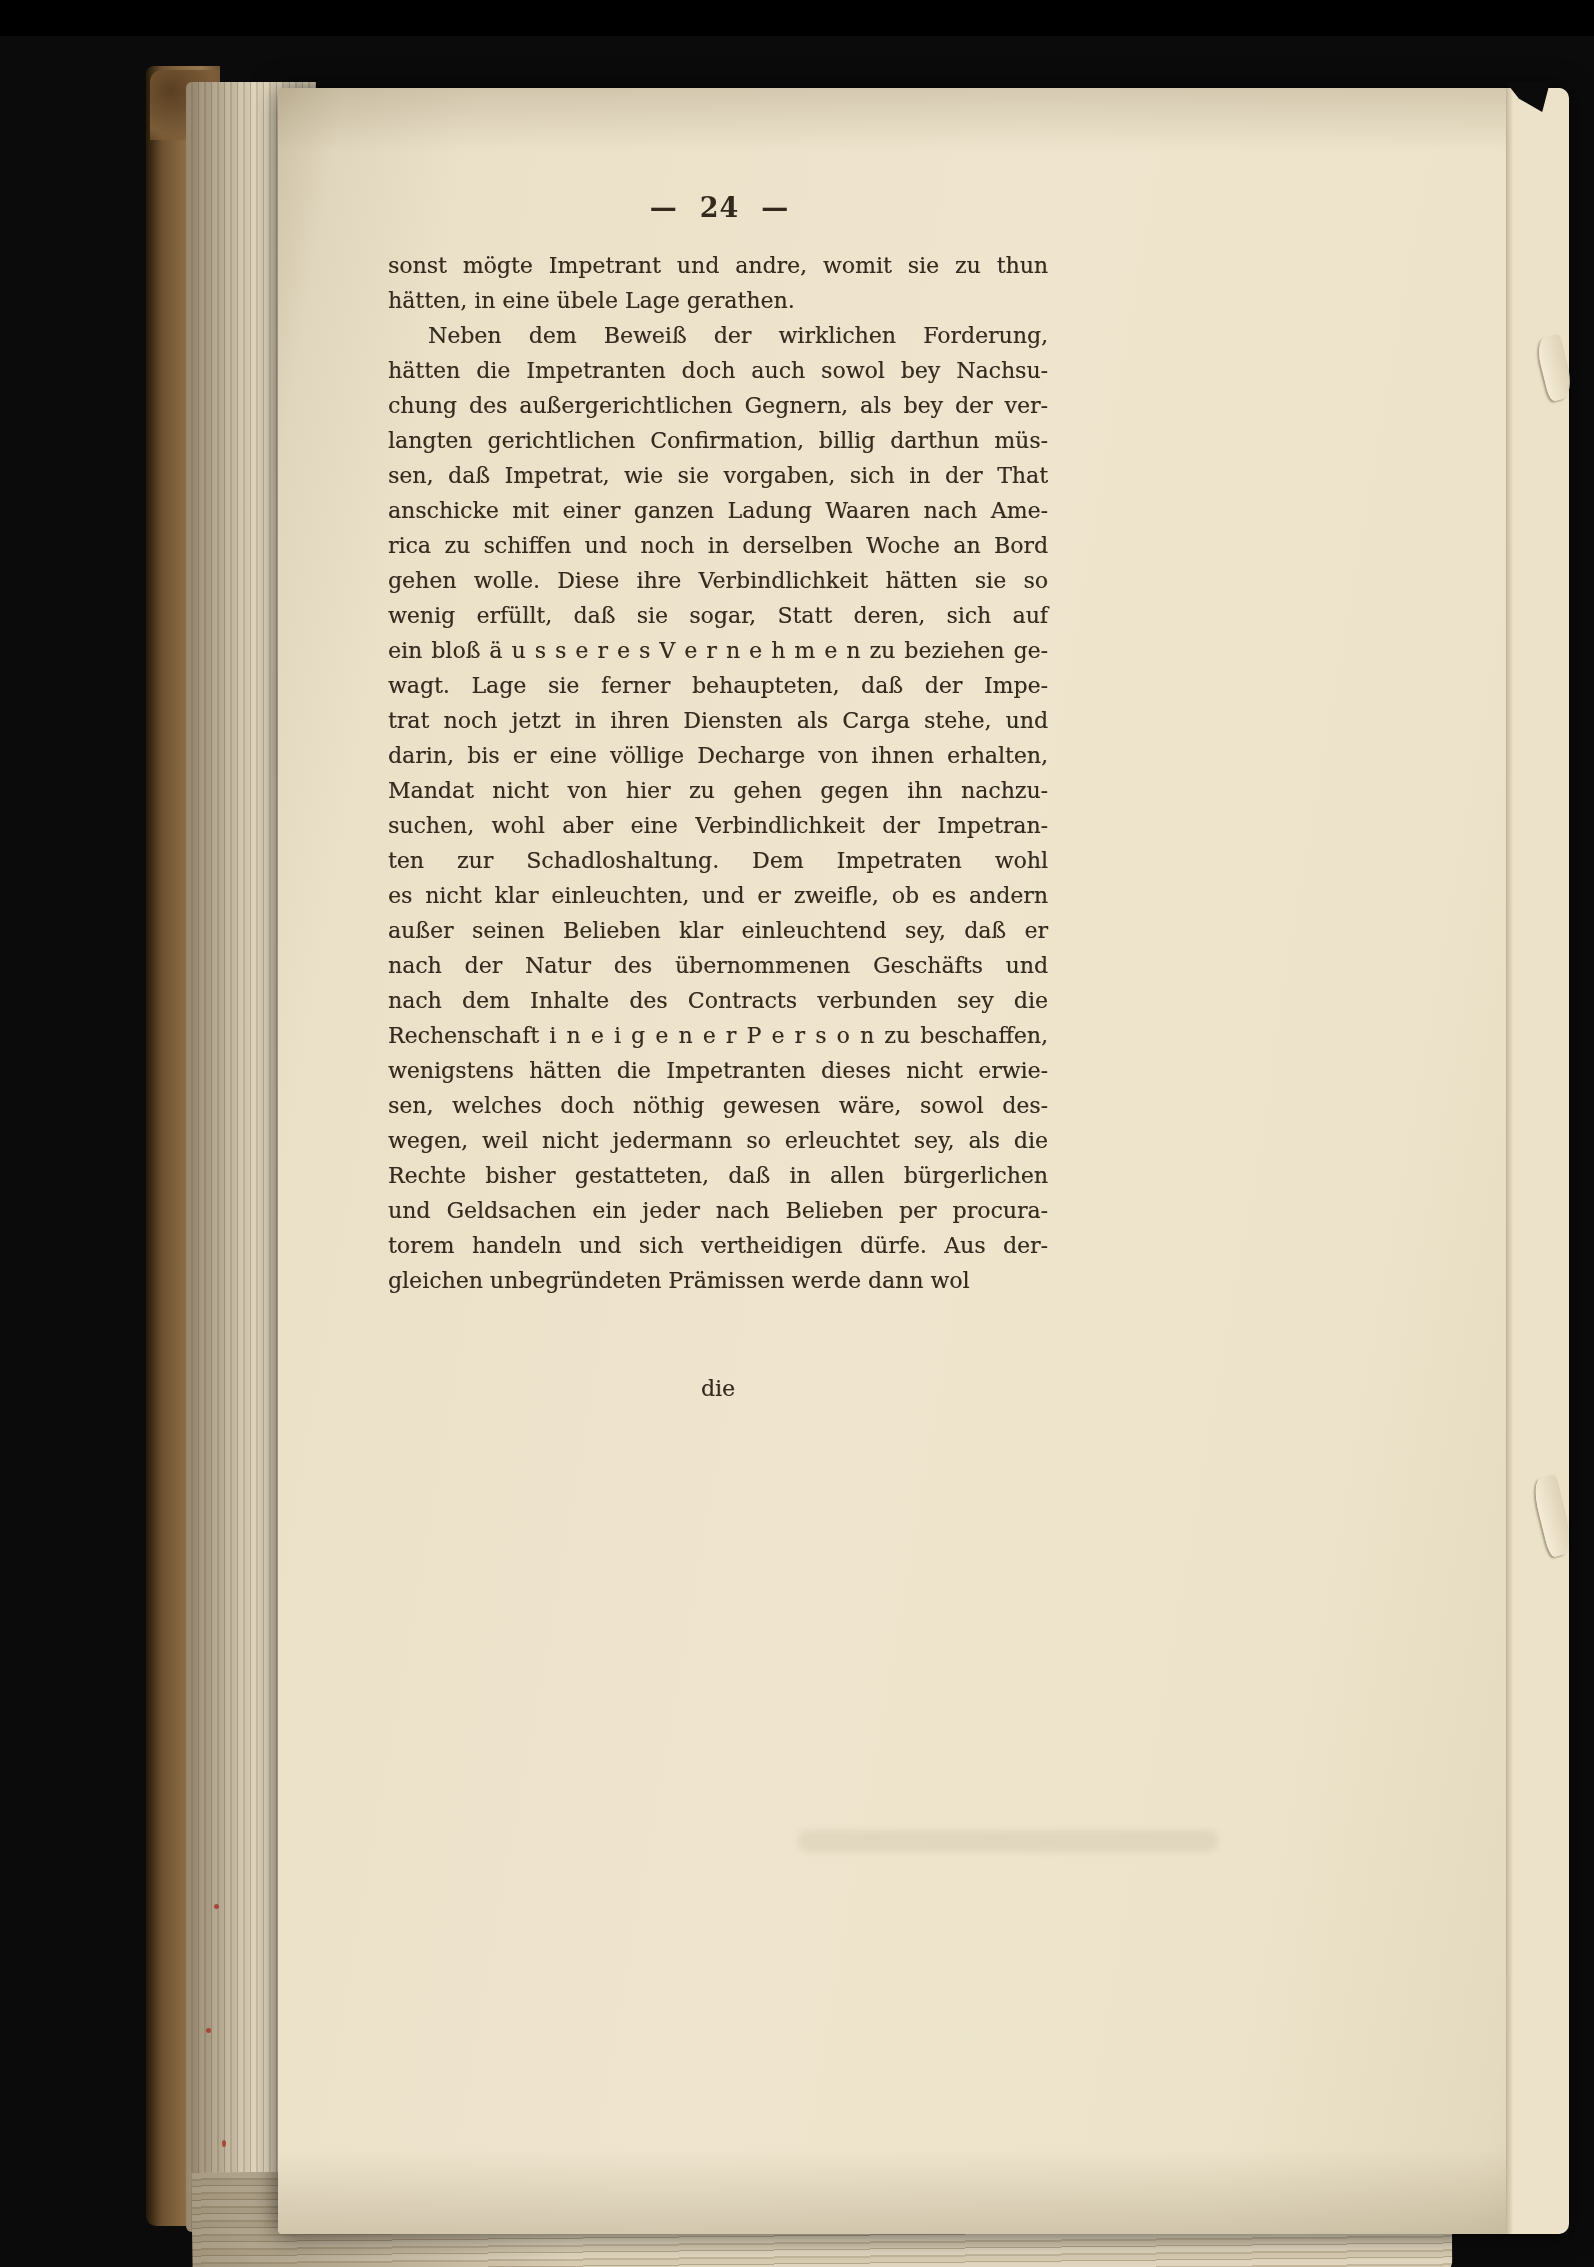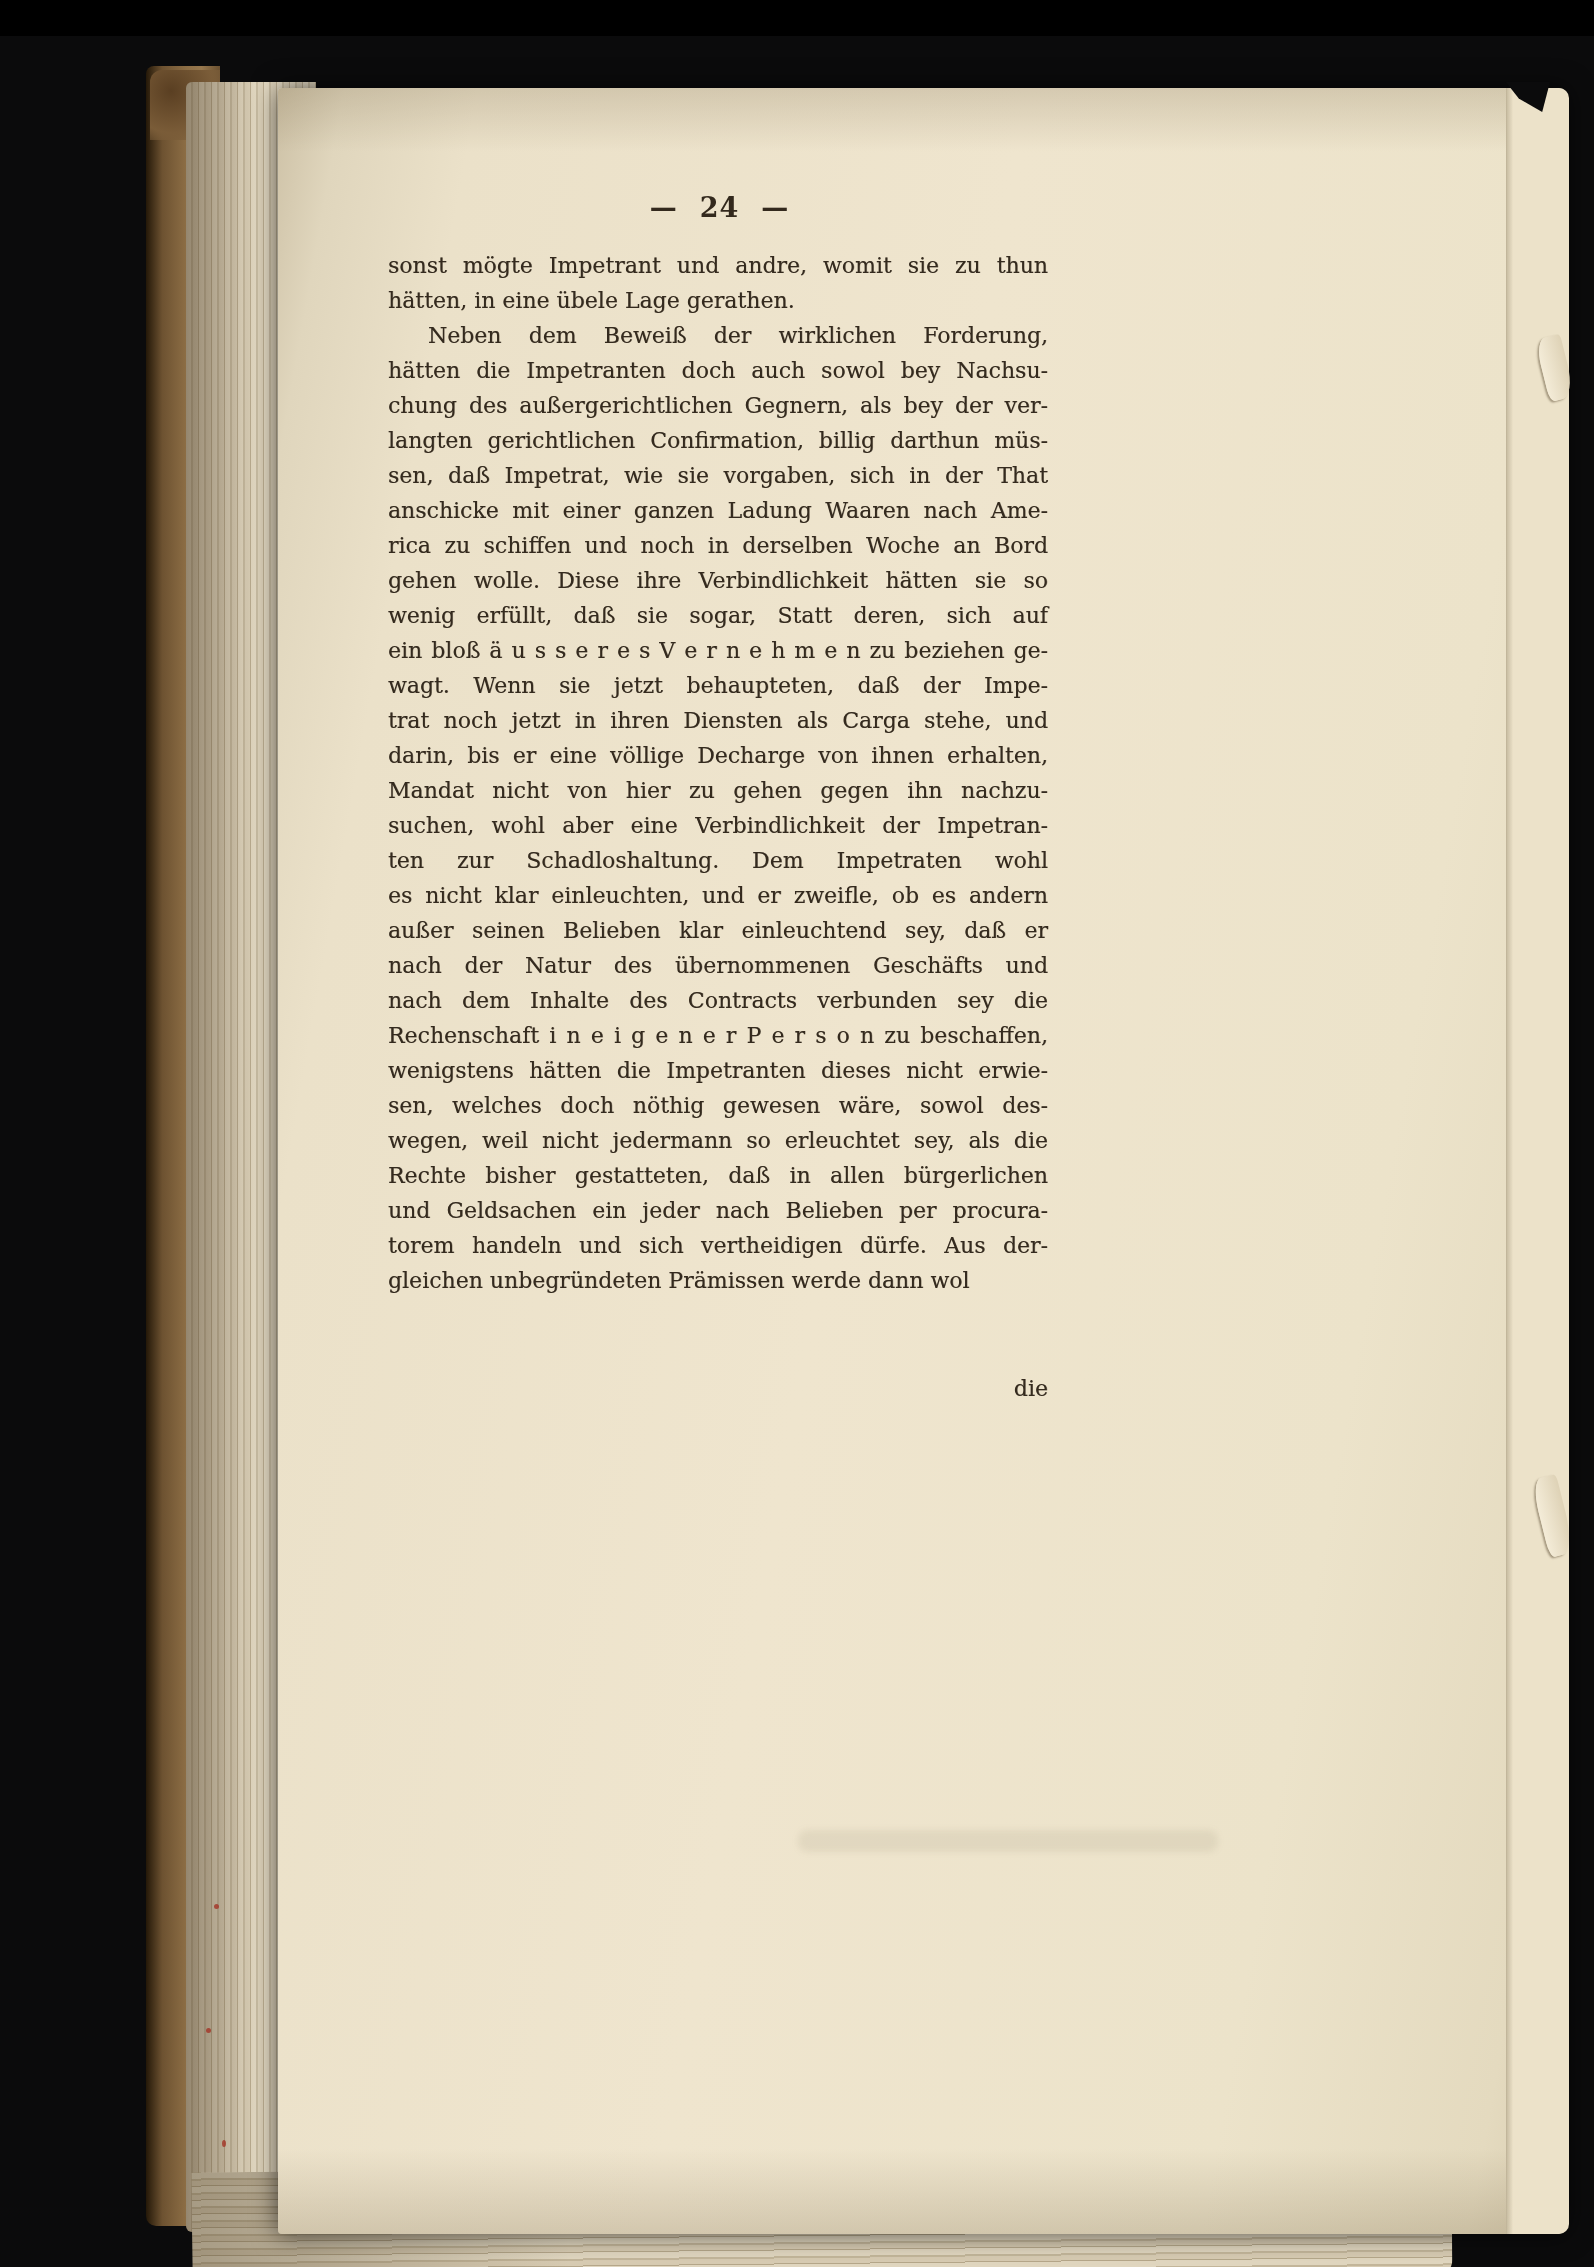--- a/index.html
+++ b/index.html
@@ -117,21 +117,21 @@
   }
   .line{
     text-align:justify;
     text-align-last:justify;
     white-space:normal;
   }
   .line.end{text-align-last:left;}
   .line.indent{text-indent:40px;}
   .catchword{
     position:absolute;left:110px;top:1288px;width:660px;
-    text-align:right;
+    text-align:center;
     font-size:22px;
     color:#342a1e;
     text-shadow:0.4px 0.4px 0.6px rgba(52,42,30,.45);
   }
 </style>
 </head>
 <body>
 
 <div class="scan">
 
@@ -157,21 +157,21 @@
         <div class="line indent">Neben dem Beweiß der wirklichen Forderung,</div>
         <div class="line">hätten die Impetranten doch auch sowol bey Nachsu-</div>
         <div class="line">chung des außergerichtlichen Gegnern, als bey der ver-</div>
         <div class="line">langten gerichtlichen Confirmation, billig darthun müs-</div>
         <div class="line">sen, daß Impetrat, wie sie vorgaben, sich in der That</div>
         <div class="line">anschicke mit einer ganzen Ladung Waaren nach Ame-</div>
         <div class="line">rica zu schiffen und noch in derselben Woche an Bord</div>
         <div class="line">gehen wolle. Diese ihre Verbindlichkeit hätten sie so</div>
         <div class="line">wenig erfüllt, daß sie sogar, Statt deren, sich auf</div>
         <div class="line">ein bloß ä u s s e r e s  V e r n e h m e n zu beziehen ge-</div>
-        <div class="line">wagt. Wenn sie jetzt behaupteten, daß der Impe-</div>
+        <div class="line">wagt. Lage sie ferner behaupteten, daß der Impe-</div>
         <div class="line">trat noch jetzt in ihren Diensten als Carga stehe, und</div>
         <div class="line">darin, bis er eine völlige Decharge von ihnen erhalten,</div>
         <div class="line">Mandat nicht von hier zu gehen gegen ihn nachzu-</div>
         <div class="line">suchen, wohl aber eine Verbindlichkeit der Impetran-</div>
         <div class="line">ten zur Schadloshaltung. Dem Impetraten wohl</div>
         <div class="line">es nicht klar einleuchten, und er zweifle, ob es andern</div>
         <div class="line">außer seinen Belieben klar einleuchtend sey, daß er</div>
         <div class="line">nach der Natur des übernommenen Geschäfts und</div>
         <div class="line">nach dem Inhalte des Contracts verbunden sey die</div>
         <div class="line">Rechenschaft i n  e i g e n e r  P e r s o n zu beschaffen,</div>

